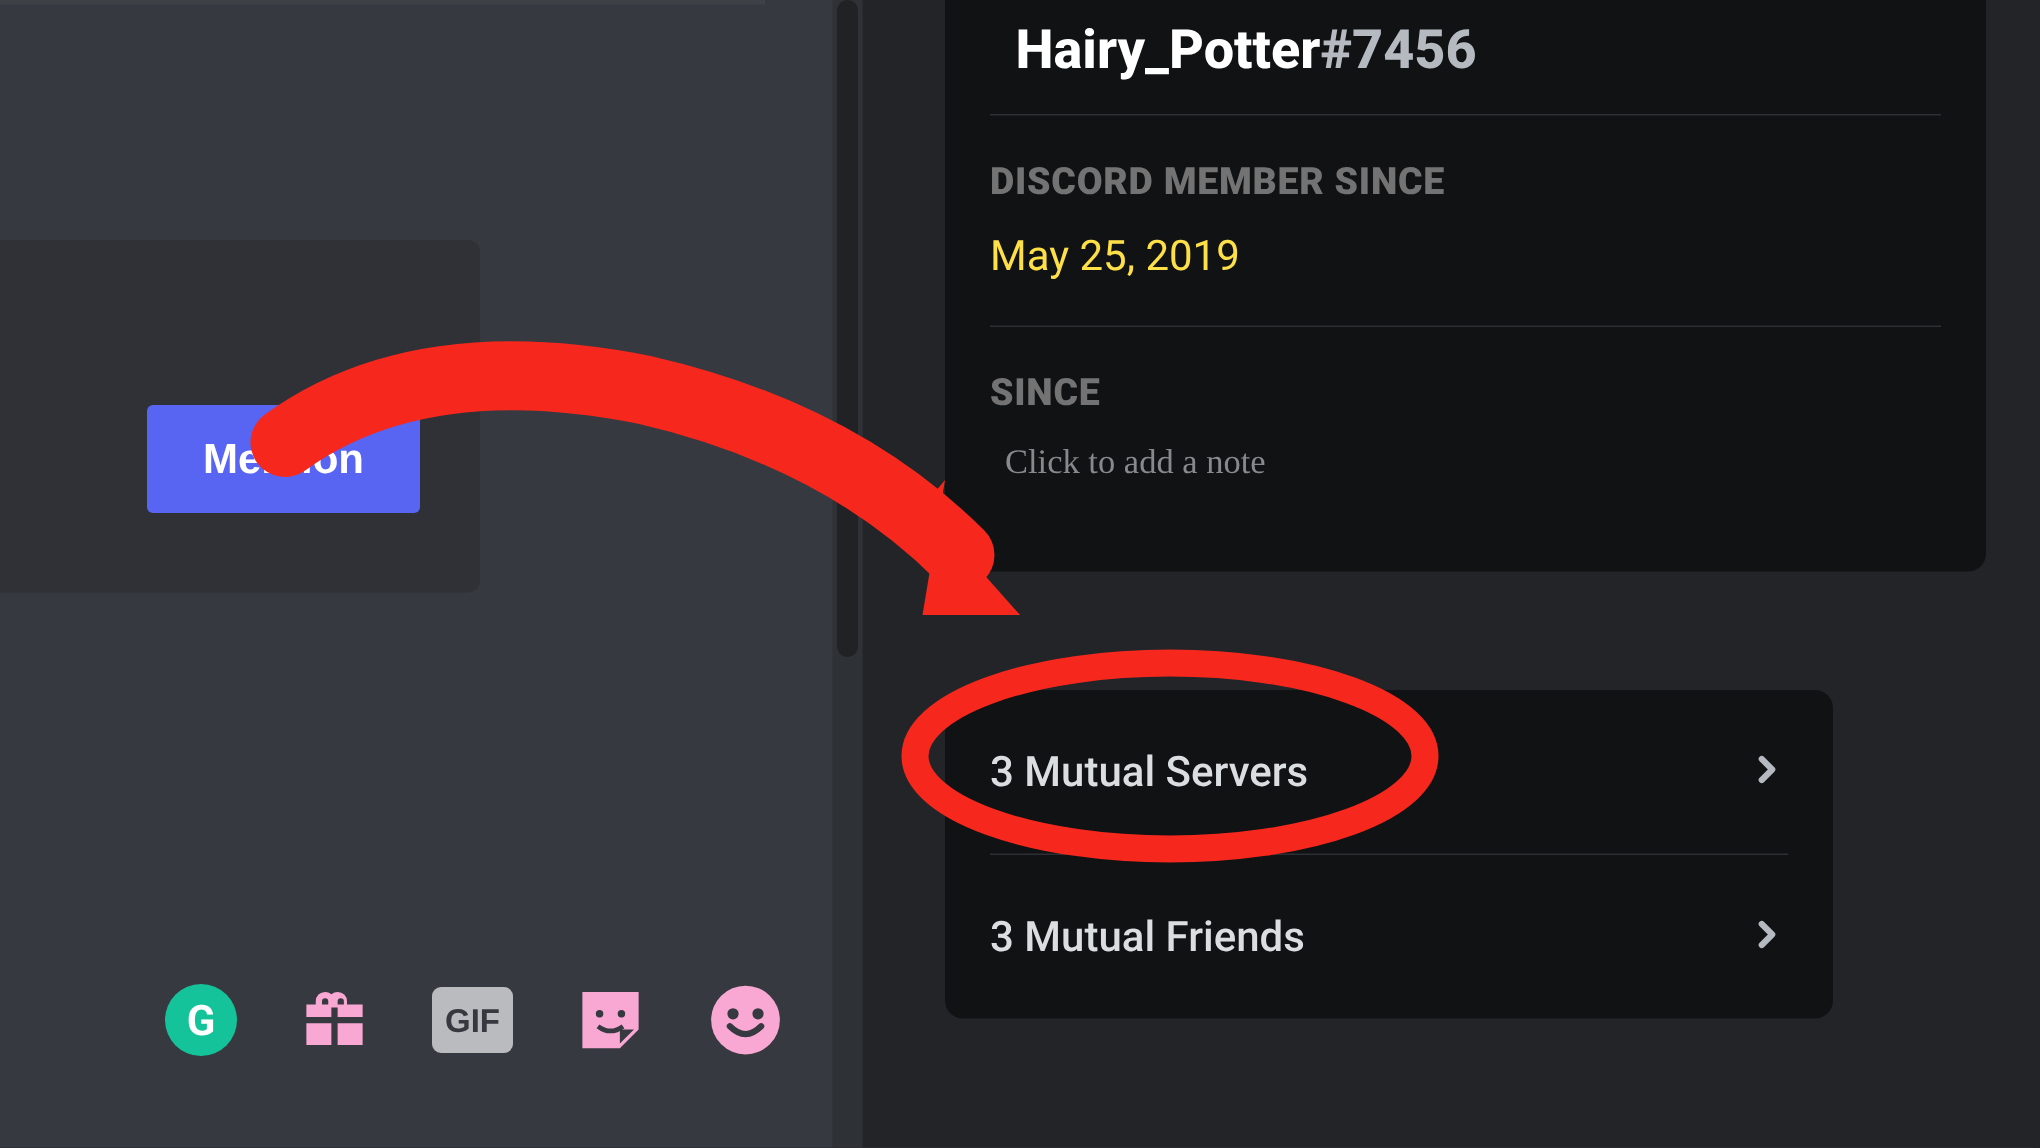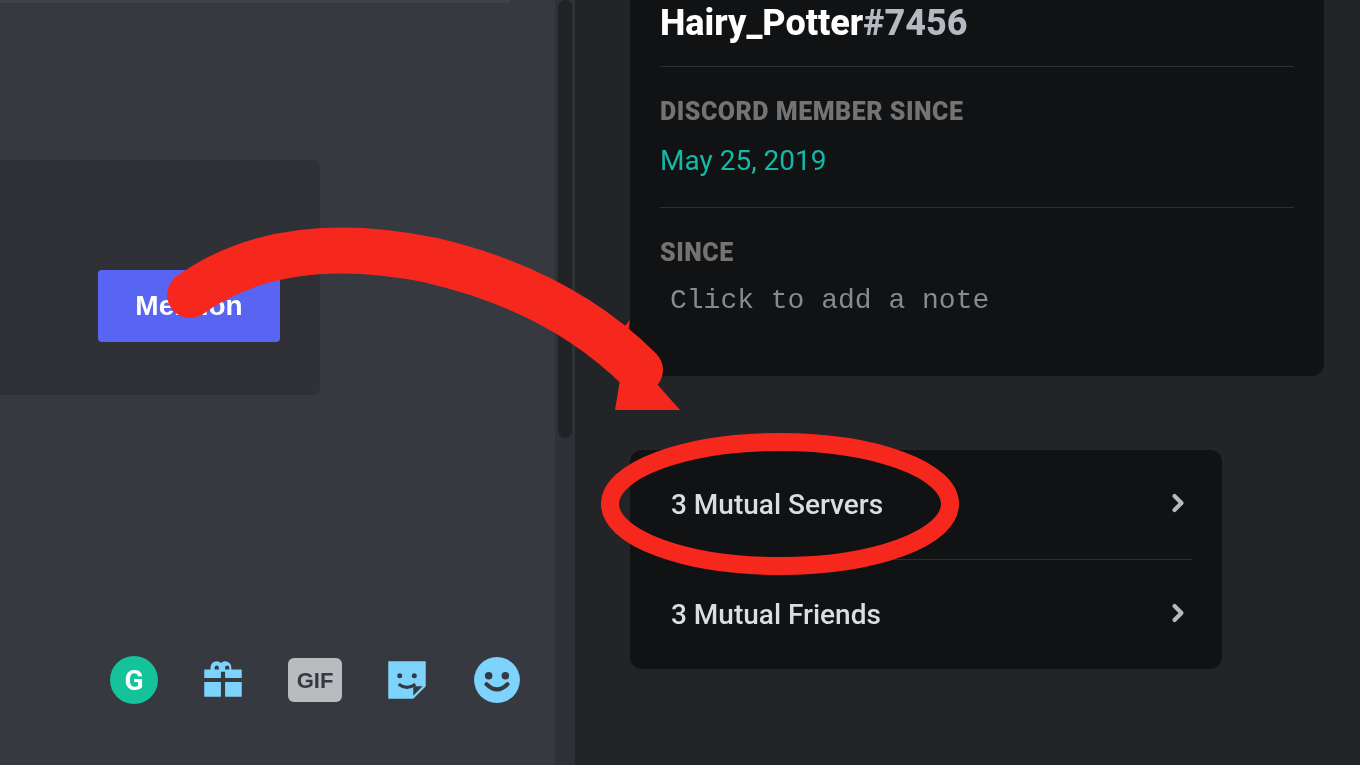--- a/index.html
+++ b/index.html
@@ -71,21 +71,21 @@
       background: #15c39a;
       border-radius: 50%;
       display: flex;
       align-items: center;
       justify-content: center;
       color: #ffffff;
       font-size: 28px;
       font-weight: bold;
     }
     .toolbar-icon {
-      color: #7dd3fc;
+      color: #f9a8d4;
       cursor: pointer;
       display: flex;
       align-items: center;
       justify-content: center;
     }
     .scrollbar-track {
       position: absolute;
       left: 555px;
       top: 0;
       width: 20px;
@@ -112,22 +112,23 @@
     .profile-card {
       position: absolute;
       left: 55px;
       top: 0;
       width: 694px;
       background: #111214;
       border-radius: 0 0 12px 12px;
       padding: 0 30px 35px 30px;
     }
     .username-row {
-      padding-top: 2px;
+      padding-top: 12px;
       padding-bottom: 22px;
+      margin-left: 17px;
     }
     .username {
       font-size: 36px;
       font-weight: 800;
       color: #ffffff;
     }
     .discriminator {
       font-size: 36px;
       font-weight: 800;
       color: #b5bac1;
@@ -140,45 +141,44 @@
     .section-header {
       font-size: 25px;
       font-weight: 900;
       color: #737373;
       letter-spacing: 0.5px;
       margin-bottom: 18px;
     }
     .section-value {
       font-size: 28px;
       font-weight: 400;
-      color: #14b8a6;
+      color: #fde047;
       margin-bottom: 30px;
     }
     .note-input {
       background: transparent;
       border: none;
-      font-size: 28px;
+      font-size: 23px;
       color: #87898c;
       outline: none;
       width: 100%;
-      font-family: Liberation Mono, monospace;
+      font-family: Liberation Serif, serif;
       padding-left: 10px;
       margin-bottom: 25px;
     }
     .note-input::placeholder {
       color: #87898c;
     }
     .mutual-card {
       position: absolute;
       left: 55px;
-      top: 450px;
+      top: 460px;
       width: 592px;
       background: #111214;
       border-radius: 12px;
-      padding-left: 11px;
     }
     .mutual-row {
       display: flex;
       align-items: center;
       justify-content: space-between;
       padding: 38px 30px;
       cursor: pointer;
     }
     .mutual-divider {
       height: 1px;

